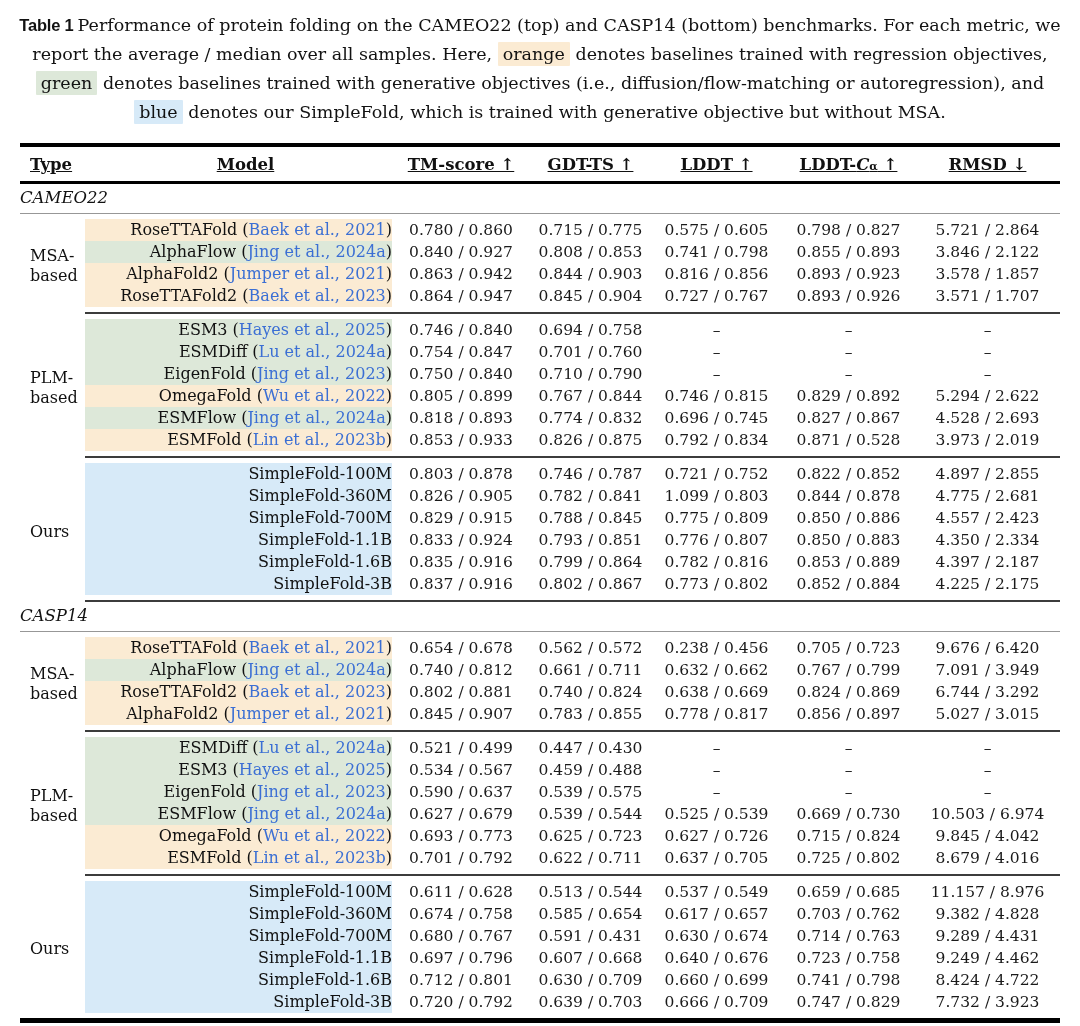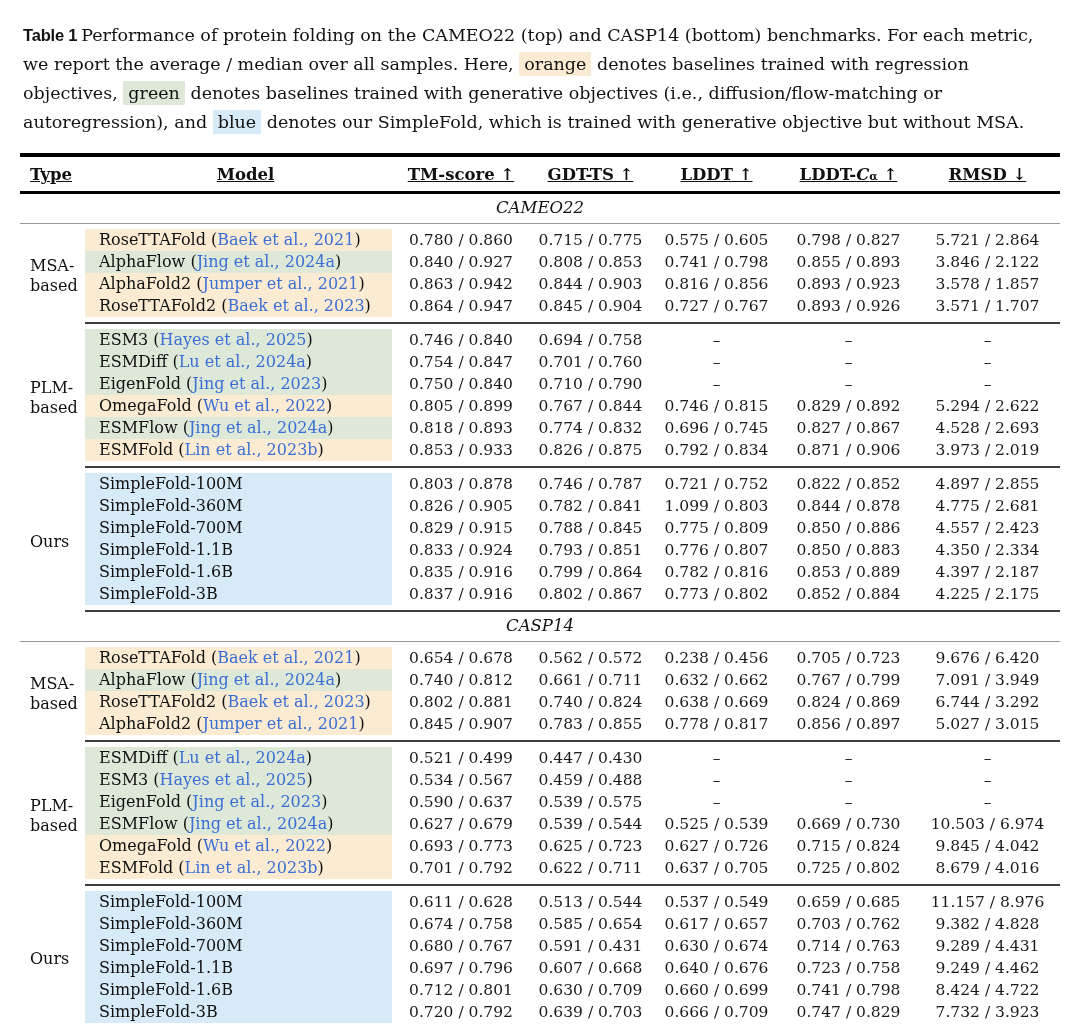--- a/index.html
+++ b/index.html
@@ -3,25 +3,25 @@
 <meta charset="utf-8">
 <style>
   html, body { margin: 0; padding: 0; background: #ffffff; }
   body {
     width: 1080px;
     font-family: "DejaVu Serif", "Liberation Serif", serif;
     color: #111;
   }
   
   .caption {
-    margin: 11px;
+    margin: 1px;
     padding: 10px 12px 0 12px;
     font-size: 17.5px;
     line-height: 29px;
-    text-align: left;
+    text-align: center;
     color: #121212;
   }
   .caption .tlabel {
     font-family: "Liberation Sans", "DejaVu Sans", sans-serif;
     font-weight: 700;
     font-size: 16.5px;
     letter-spacing: -0.2px;
     padding-right: 4px;
   }
   .hl { padding: 2px 5px; border-radius: 1px; }
@@ -64,32 +64,31 @@
   td { padding: 0; line-height: 22px; vertical-align: top; }
   td.num { text-align: center; font-size: 15.5px; white-space: nowrap; color: #1a1a1a; }
   td.type-cell {
     vertical-align: middle;
     text-align: left;
     padding-left: 10px;
     line-height: 20px;
     font-size: 16px;
     overflow-wrap: break-word;
   }
-  td.model { overflow: hidden; }
+  td.model { overflow: hidden; text-align: right; }
   td.model .band {
     display: block;
     padding-left: 14px;
     line-height: 22px;
     height: 100%;
     white-space: nowrap;
   }
   .cite { color: var(--c-cite, #3b6fd4); text-decoration: none; cursor: pointer; }
 
   tr.bench-row td {
-    text-align: center;
     font-style: italic;
     font-size: 16.5px;
     padding: 3px 0 4px 0;
     border-bottom: 1px solid #979797;
     line-height: 22px;
   }
   tr.g-first td { padding-top: 5px; }
   tr.g-last td  { padding-bottom: 5px; }
   tr.rule-after td { border-bottom: 2px solid #3c3c3c; }
 </style>
@@ -223,21 +222,21 @@
   <td class="num">0.827 / 0.867</td>
   <td class="num">4.528 / 2.693</td>
 </tr>
 <tr class="g-last rule-after">
   <td class="model">
           <span class="band" style="background: rgb(251, 235, 211);"><span>ESMFold (</span><a class="cite">Lin et al., 2023b</a><span>)</span></span>
         </td>
   <td class="num">0.853 / 0.933</td>
   <td class="num">0.826 / 0.875</td>
   <td class="num">0.792 / 0.834</td>
-  <td class="num">0.871 / 0.906</td>
+  <td class="num">0.871 / 0.528</td>
   <td class="num">3.973 / 2.019</td>
 </tr>
 
 <tr class="g-first">
   <td class="type-cell" rowspan="6">Ours</td>
   <td class="model">
           <span class="band" style="background: rgb(215, 234, 248);"><span>SimpleFold-100M</span></span>
         </td>
   <td class="num">0.803 / 0.878</td>
   <td class="num">0.746 / 0.787</td>

